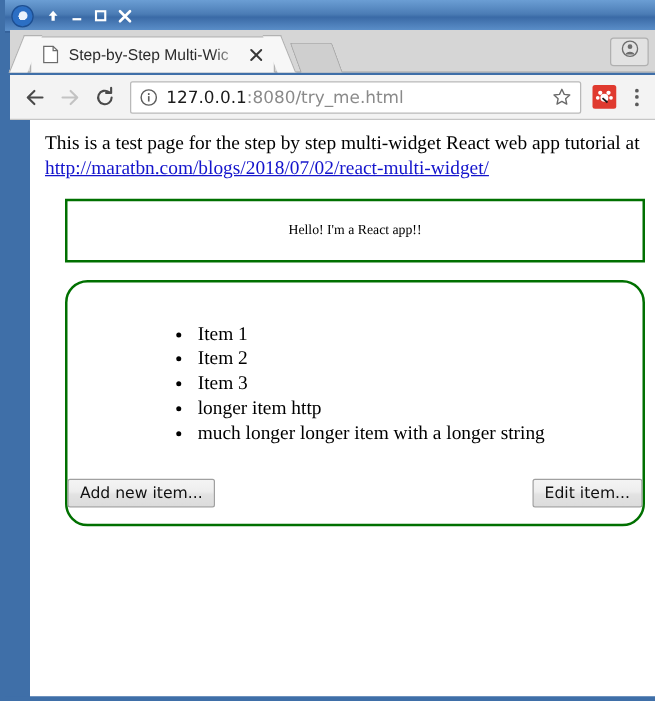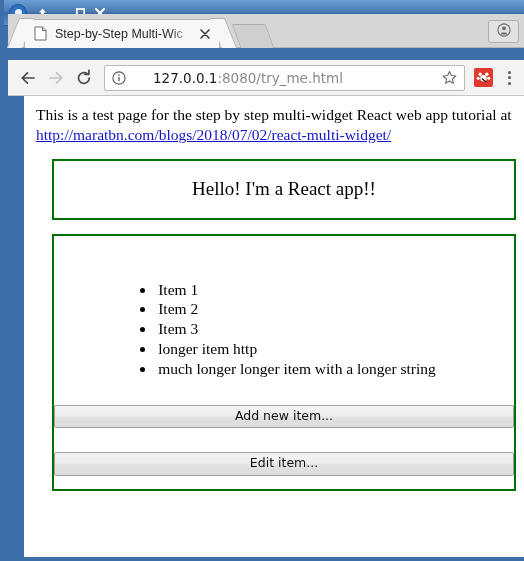--- a/index.html
+++ b/index.html
@@ -58,21 +58,21 @@
     width: 19px; height: 22px;
     color: #ffffff;
     font-size: 13px;
     display: flex; align-items: center; justify-content: center;
     text-shadow: 1px 1px 1px rgba(0,0,0,0.45);
   }
   .wbtn svg { display: block; }
 
   
   #tabstrip {
-    position: absolute; left: 4px; top: 14px;
+    position: absolute; left: 4px; top: 24px;
     width: 516px; height: 34px;
     background: #d6d6d6;
     border-bottom: 1px solid #b5b5b5;
   }
   #tab {
     position: absolute; left: 16px; top: 5px;
     width: 196px; height: 29px;
     background: #f7f7f7;
     border: 1px solid #b2b2b2;
     border-bottom: none;
@@ -141,21 +141,20 @@
   #omnibox {
     flex: 1 1 auto;
     height: 26px;
     margin: 0 3px 0 6px;
     background: #ffffff;
     border: 1px solid #b9b9b9;
     border-radius: 2px;
     display: flex; align-items: center;
     padding: 0 6px 0 7px;
     overflow: hidden;
-    gap: 20px;
   }
   #info-icon { flex: 0 0 auto; width: 14px; height: 14px; margin-right: 7px; }
   #url-wrap {
     flex: 1 1 auto;
     font-size: 13.5px;
     white-space: nowrap; overflow: hidden;
     font-family: "DejaVu Sans", sans-serif;
   }
   #url-host { color: #1b1b1b; }
   #url-rest { color: #8a8a8a; }
@@ -196,24 +195,24 @@
   }
 
   .widget {
     border: 2px solid #007000;
     margin: 14px 24px 0 28px;
     background: #ffffff;
     text-align: center;
   }
   #widget-hello { padding: 17px 0 18px 0; }
   #widget-text  { padding: 16px 0 16px 0; }
-  #widget-list  { padding: 28px 0 13px 0; }
+  #widget-list  { padding: 16px 0 13px 0; border-radius: 18px; }
 
   .widget-text-line {
-    font-size: 19px;
+    font-size: 11px;
     color: #000;
   }
   #change-text-row { margin-top: 25px; }
 
   .gbtn {
     font-family: "DejaVu Sans", sans-serif;
     font-size: 12.5px;
     color: #101010;
     background: linear-gradient(to bottom, #f4f4f4 0%, #ededed 45%, #e2e2e2 55%, #dcdcdc 100%);
     border: 1px solid #a0a0a0;
@@ -230,23 +229,22 @@
     padding: 0 0 0 24px;
     font-size: 15.5px;
     line-height: 1.28;
     list-style-type: disc;
   }
   #item-list li { padding-left: 2px; }
 
   #list-buttons {
     margin-top: 26px;
     display: flex;
-    justify-content: flex-start;
+    justify-content: space-between;
     gap: 24px;
-    flex-direction: column;
   }
 </style>
 </head>
 <body>
 
 <div id="window">
 
   <div id="titlebar">
     <div id="chrome-logo"></div>
 

